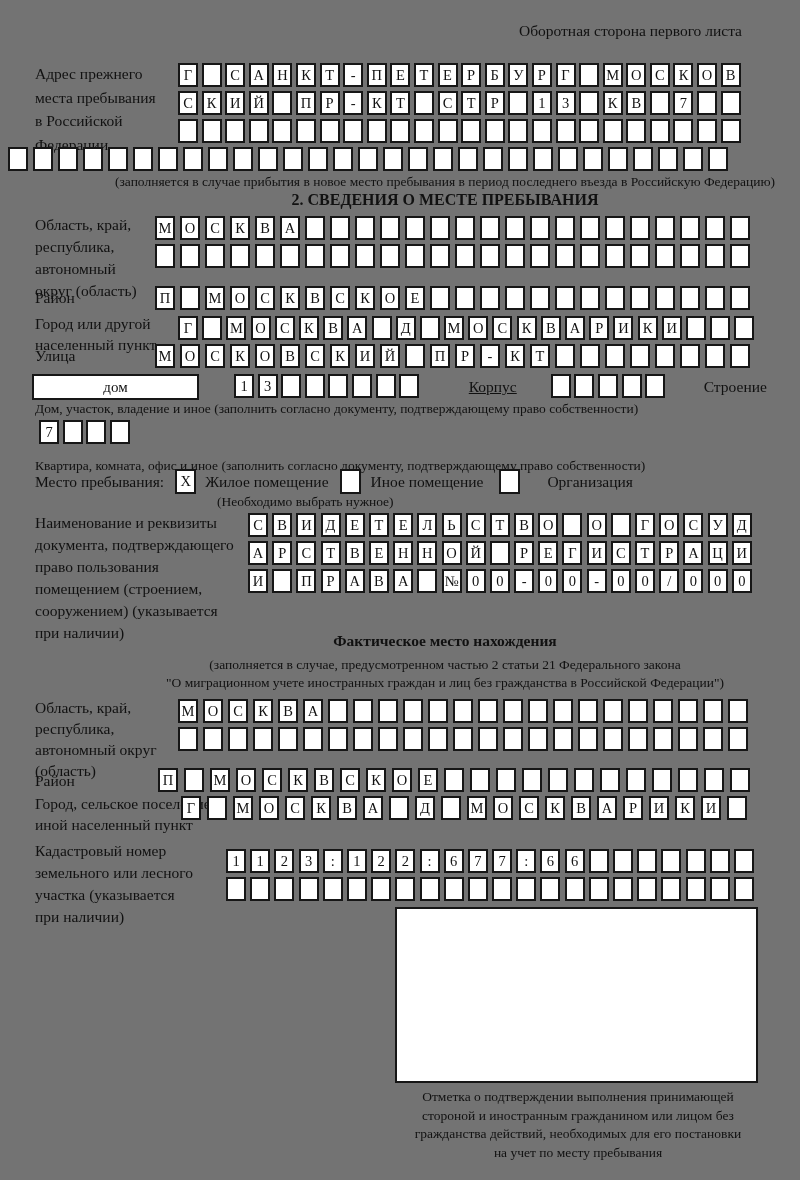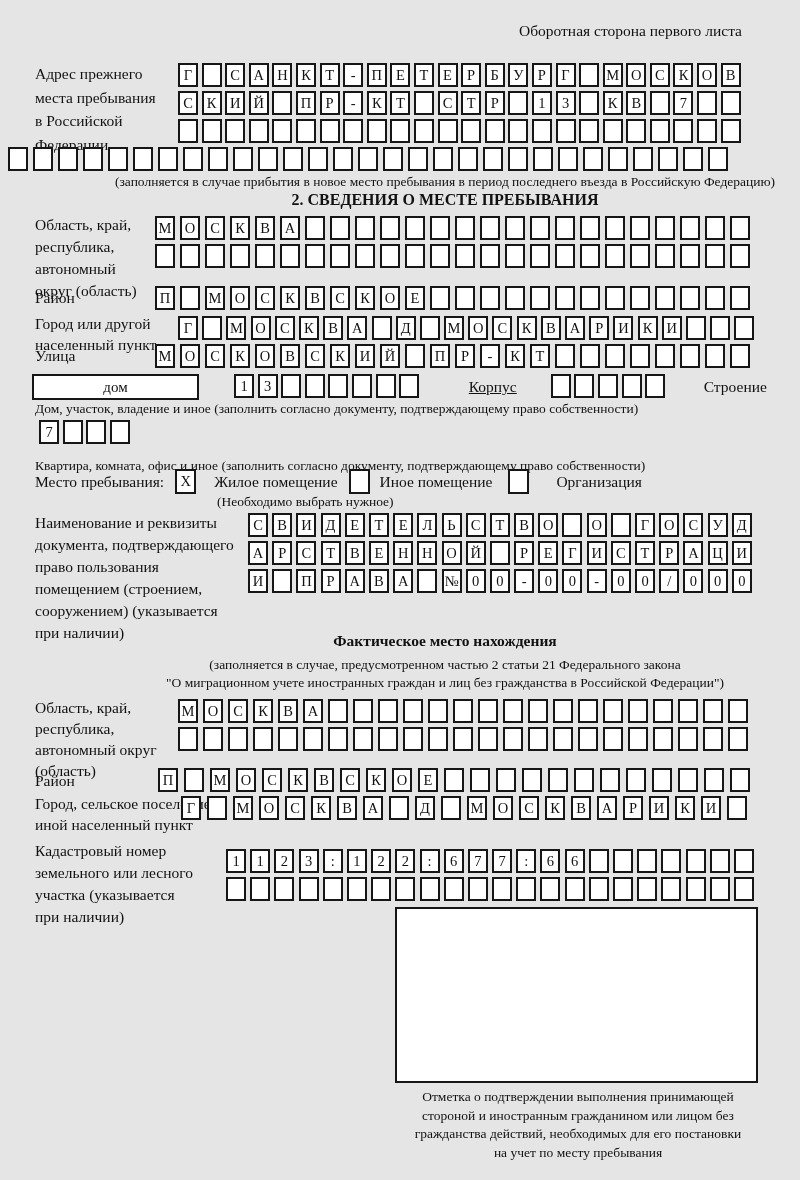--- a/index.html
+++ b/index.html
@@ -1,20 +1,20 @@
 <!DOCTYPE html>
 <html><head>
 <meta charset="utf-8">
 <style>
   html,body{margin:0;padding:0;}
   body{
     width:800px;height:1180px;background:#ffffff;color:#111;
     font-family:"Liberation Serif","DejaVu Serif",serif;
   }
-  .page{position:relative;width:800px;height:1180px;overflow:hidden;background:#e5e5e5;}
+  .page{position:relative;width:800px;height:1180px;overflow:hidden;background:#737373;}
   .abs{position:absolute;}
   .lbl{font-size:15.5px;line-height:22px;color:#111;}
   .cap{font-size:13.5px;color:#111;white-space:nowrap;}
   .title{font-size:16px;font-weight:bold;color:#111;white-space:nowrap;}
   .center{left:0;width:800px;text-align:center;padding-left:45px;}
   .cellrow{white-space:nowrap;height:24px;}
   .cell{
     display:inline-block;box-sizing:border-box;width:20px;height:24px;
     border:2px solid #161616;margin-right:3.6px;text-align:center;
     font-size:14.5px;line-height:20px;vertical-align:top;background:#fff;
@@ -86,21 +86,21 @@
   <div class="abs cap" style="top:401px;left:35px;">Дом, участок, владение и иное (заполнить согласно документу, подтверждающему право собственности)</div>
 
   <div class="abs inlinerow" style="top:420px;left:32px;">
     <span class="cellrow" style="margin-left:7px;"><span class="cell">7</span><span class="cell">&nbsp;</span><span class="cell">&nbsp;</span><span class="cell">&nbsp;</span></span>
   </div>
   <div class="abs cap" style="top:458px;left:35px;text-align:center;">Квартира, комната, офис и иное (заполнить согласно документу, подтверждающему право собственности)</div>
 
   <div class="abs inlinerow" style="top:469px;left:35px;">
     <span class="lbl" style="line-height:25px;">Место пребывания:</span>
     <span class="cbox" style="margin-left:11px;">X</span>
-    <span class="lbl" style="margin-left:18px;line-height:25px;">Жилое помещение</span>
+    <span class="lbl" style="margin-left:9px;line-height:25px;">Жилое помещение</span>
     <span class="cbox" style="margin-left:11px;"></span>
     <span class="lbl" style="margin-left:10px;line-height:25px;">Иное помещение</span>
     <span class="cbox" style="margin-left:16px;"></span>
     <span class="lbl" style="margin-left:27px;line-height:25px;">Организация</span>
   </div>
   <div class="abs cap" style="top:494px;left:217px;">(Необходимо выбрать нужное)</div>
 
   <div class="abs lbl" style="top:512px;left:35px;">
     <div>Наименование и реквизиты</div>
     <div>документа, подтверждающего</div>

